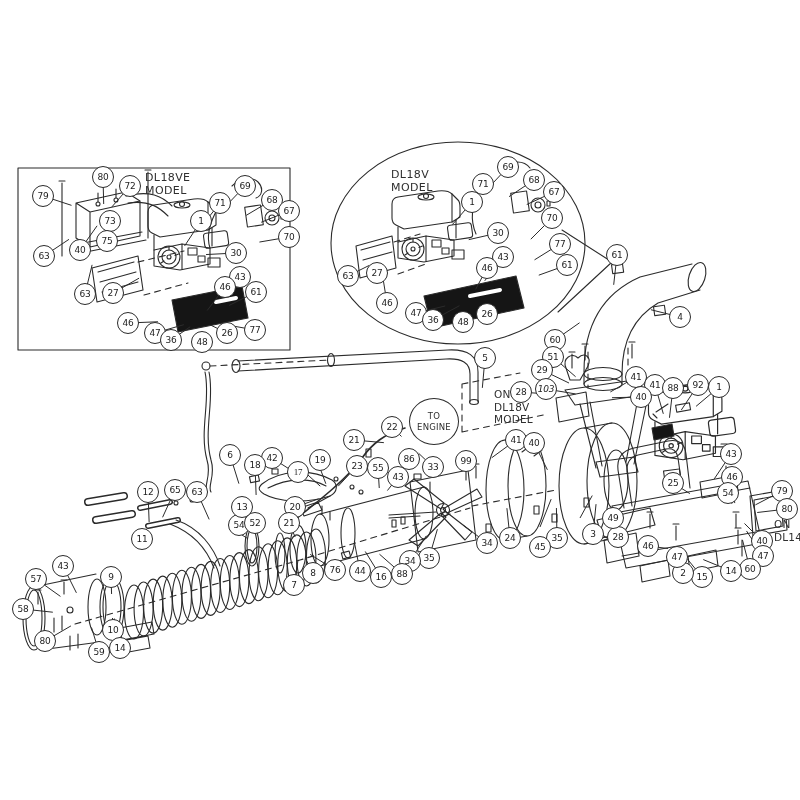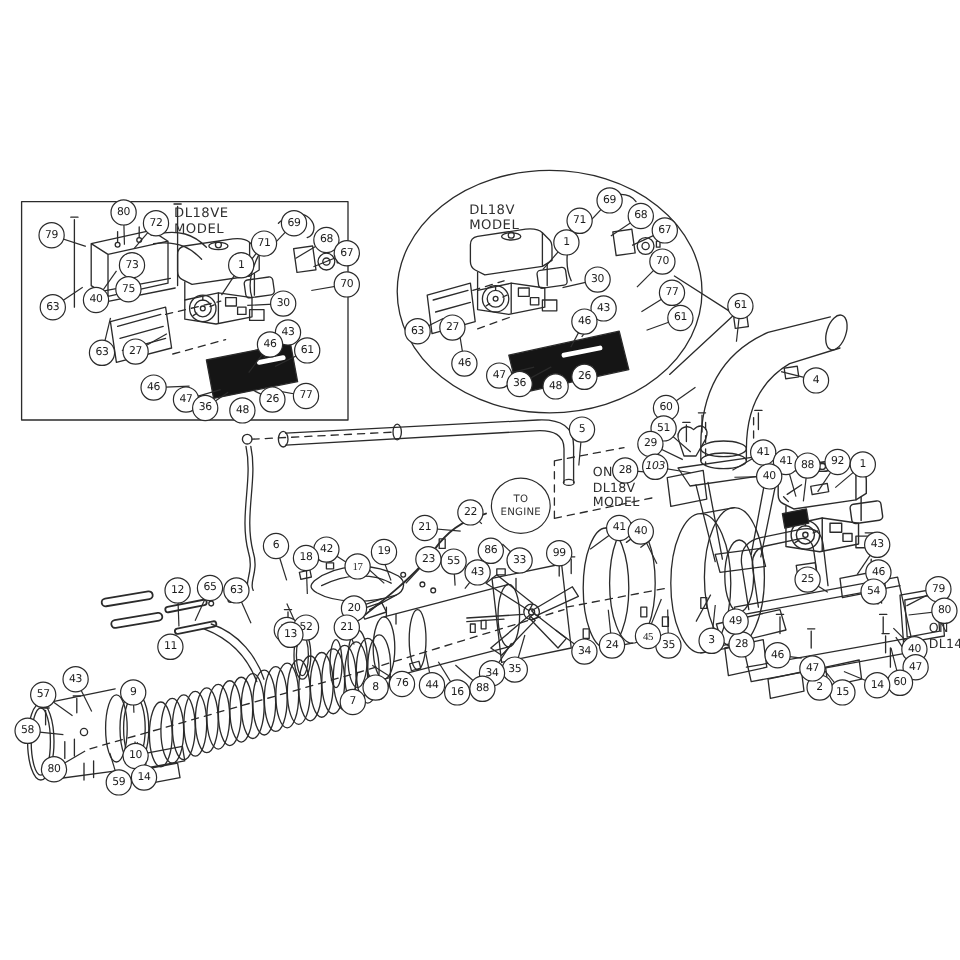--- a/index.html
+++ b/index.html
@@ -452,21 +452,21 @@
       <div class="callout" style="left: 750px; top: 569px;">60</div>
       <div class="callout" style="left: 731px; top: 571px;">14</div>
       <div class="callout" style="left: 702px; top: 577px;">15</div>
       <div class="callout" style="left: 683px; top: 573px;">2</div>
       <div class="callout" style="left: 677px; top: 557px;">47</div>
       <div class="callout" style="left: 648px; top: 546px;">46</div>
       <div class="callout" style="left: 618px; top: 537px;">28</div>
       <div class="callout" style="left: 593px; top: 534px;">3</div>
       <div class="callout" style="left: 613px; top: 518px;">49</div>
       <div class="callout" style="left: 557px; top: 538px;">35</div>
-      <div class="callout" style="left: 540px; top: 530px; font-family: Liberation Serif, serif;">45</div>
+      <div class="callout" style="left: 540px; top: 547px;">45</div>
       <div class="callout" style="left: 510px; top: 538px;">24</div>
       <div class="callout" style="left: 487px; top: 543px;">34</div>
       <div class="callout" style="left: 516px; top: 440px;">41</div>
       <div class="callout" style="left: 534px; top: 443px;">40</div>
       <div class="callout" style="left: 466px; top: 461px;">99</div>
       <div class="callout" style="left: 433px; top: 467px;">33</div>
       <div class="callout" style="left: 409px; top: 459px;">86</div>
       <div class="callout" style="left: 398px; top: 477px;">43</div>
       <div class="callout" style="left: 378px; top: 468px;">55</div>
       <div class="callout" style="left: 357px; top: 466px;">23</div>
@@ -485,21 +485,21 @@
       <div class="callout" style="left: 381px; top: 577px;">16</div>
       <div class="callout" style="left: 360px; top: 571px;">44</div>
       <div class="callout" style="left: 335px; top: 570px;">76</div>
       <div class="callout" style="left: 313px; top: 573px;">8</div>
       <div class="callout" style="left: 294px; top: 585px;">7</div>
       <div class="callout" style="left: 175px; top: 490px;">65</div>
       <div class="callout" style="left: 148px; top: 492px; text-align: center;">12</div>
       <div class="callout" style="left: 197px; top: 492px;">63</div>
       <div class="callout" style="left: 239px; top: 525px;">54</div>
       <div class="callout" style="left: 255px; top: 523px;">52</div>
-      <div class="callout" style="left: 242px; top: 529px;">13</div>
+      <div class="callout" style="left: 242px; top: 507px;">13</div>
       <div class="callout" style="left: 142px; top: 539px;">11</div>
       <div class="callout" style="left: 63px; top: 566px;">43</div>
       <div class="callout" style="left: 36px; top: 579px;">57</div>
       <div class="callout" style="left: 111px; top: 577px;">9</div>
       <div class="callout" style="left: 23px; top: 609px;">58</div>
       <div class="callout" style="left: 113px; top: 630px;">10</div>
       <div class="callout" style="left: 45px; top: 641px;">80</div>
       <div class="callout" style="left: 99px; top: 652px;">59</div>
       <div class="callout" style="left: 120px; top: 648px;">14</div>
     </div>

